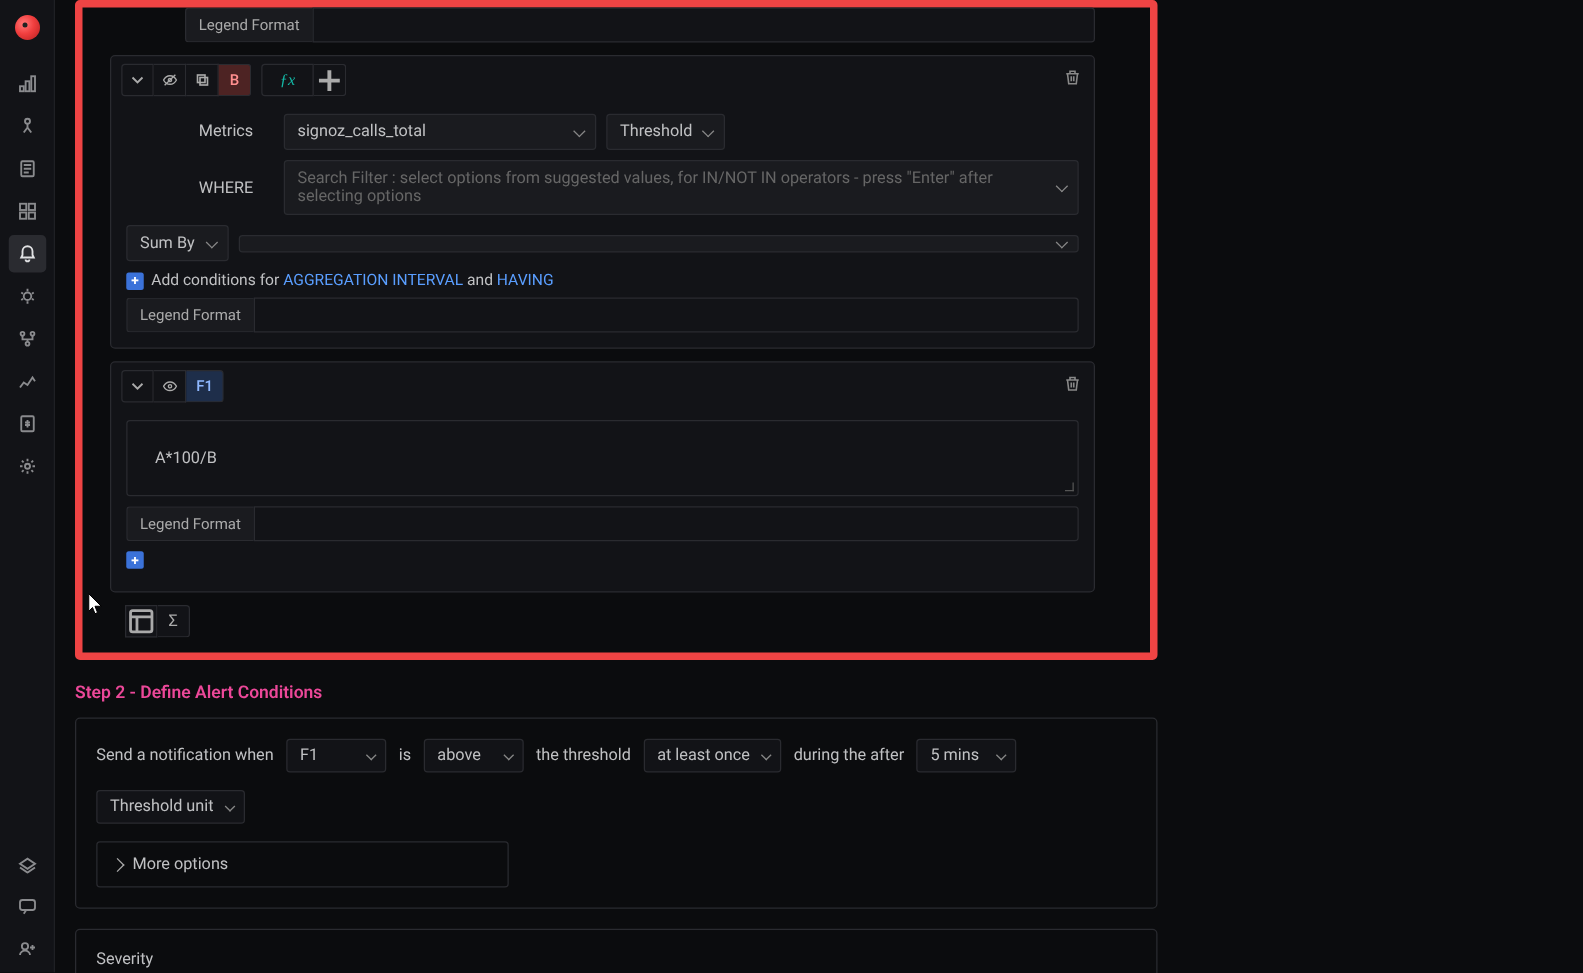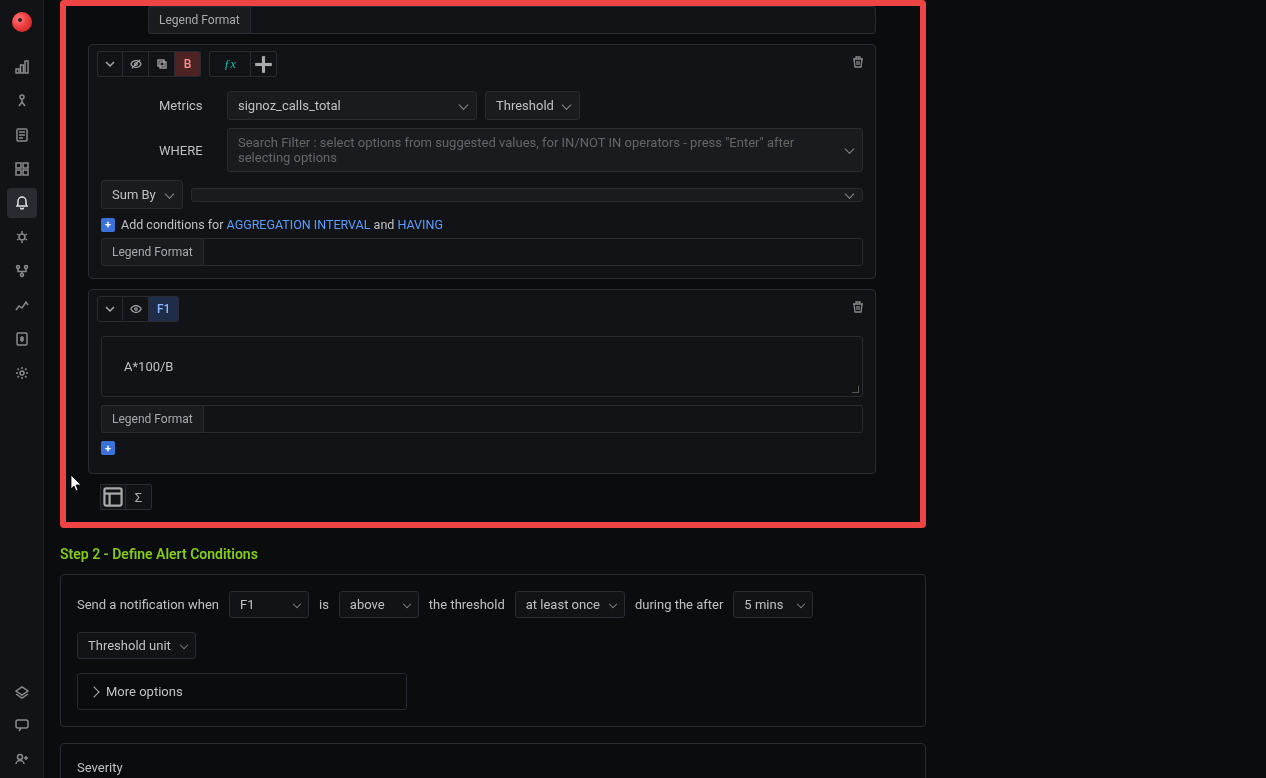--- a/index.html
+++ b/index.html
@@ -249,21 +249,21 @@
       color:#aaa;
       background:#121317;
       cursor:pointer;
     }
     .bb-btn:first-child{ border-radius:3px 0 0 3px;}
     .bb-btn:last-child{ border-radius:0 3px 3px 0; border-left:none;}
 
     .section-title {
       font-size: 14px;
       font-weight: 600;
-      color: #84cc16;
+      color: #ec4899;
       margin: 14px 0 12px 0;
     }
 
     .panel {
       border: 1px solid #2a2b30;
       border-radius: 4px;
       padding: 16px;
       margin-bottom: 16px;
     }
     .cond-row {

